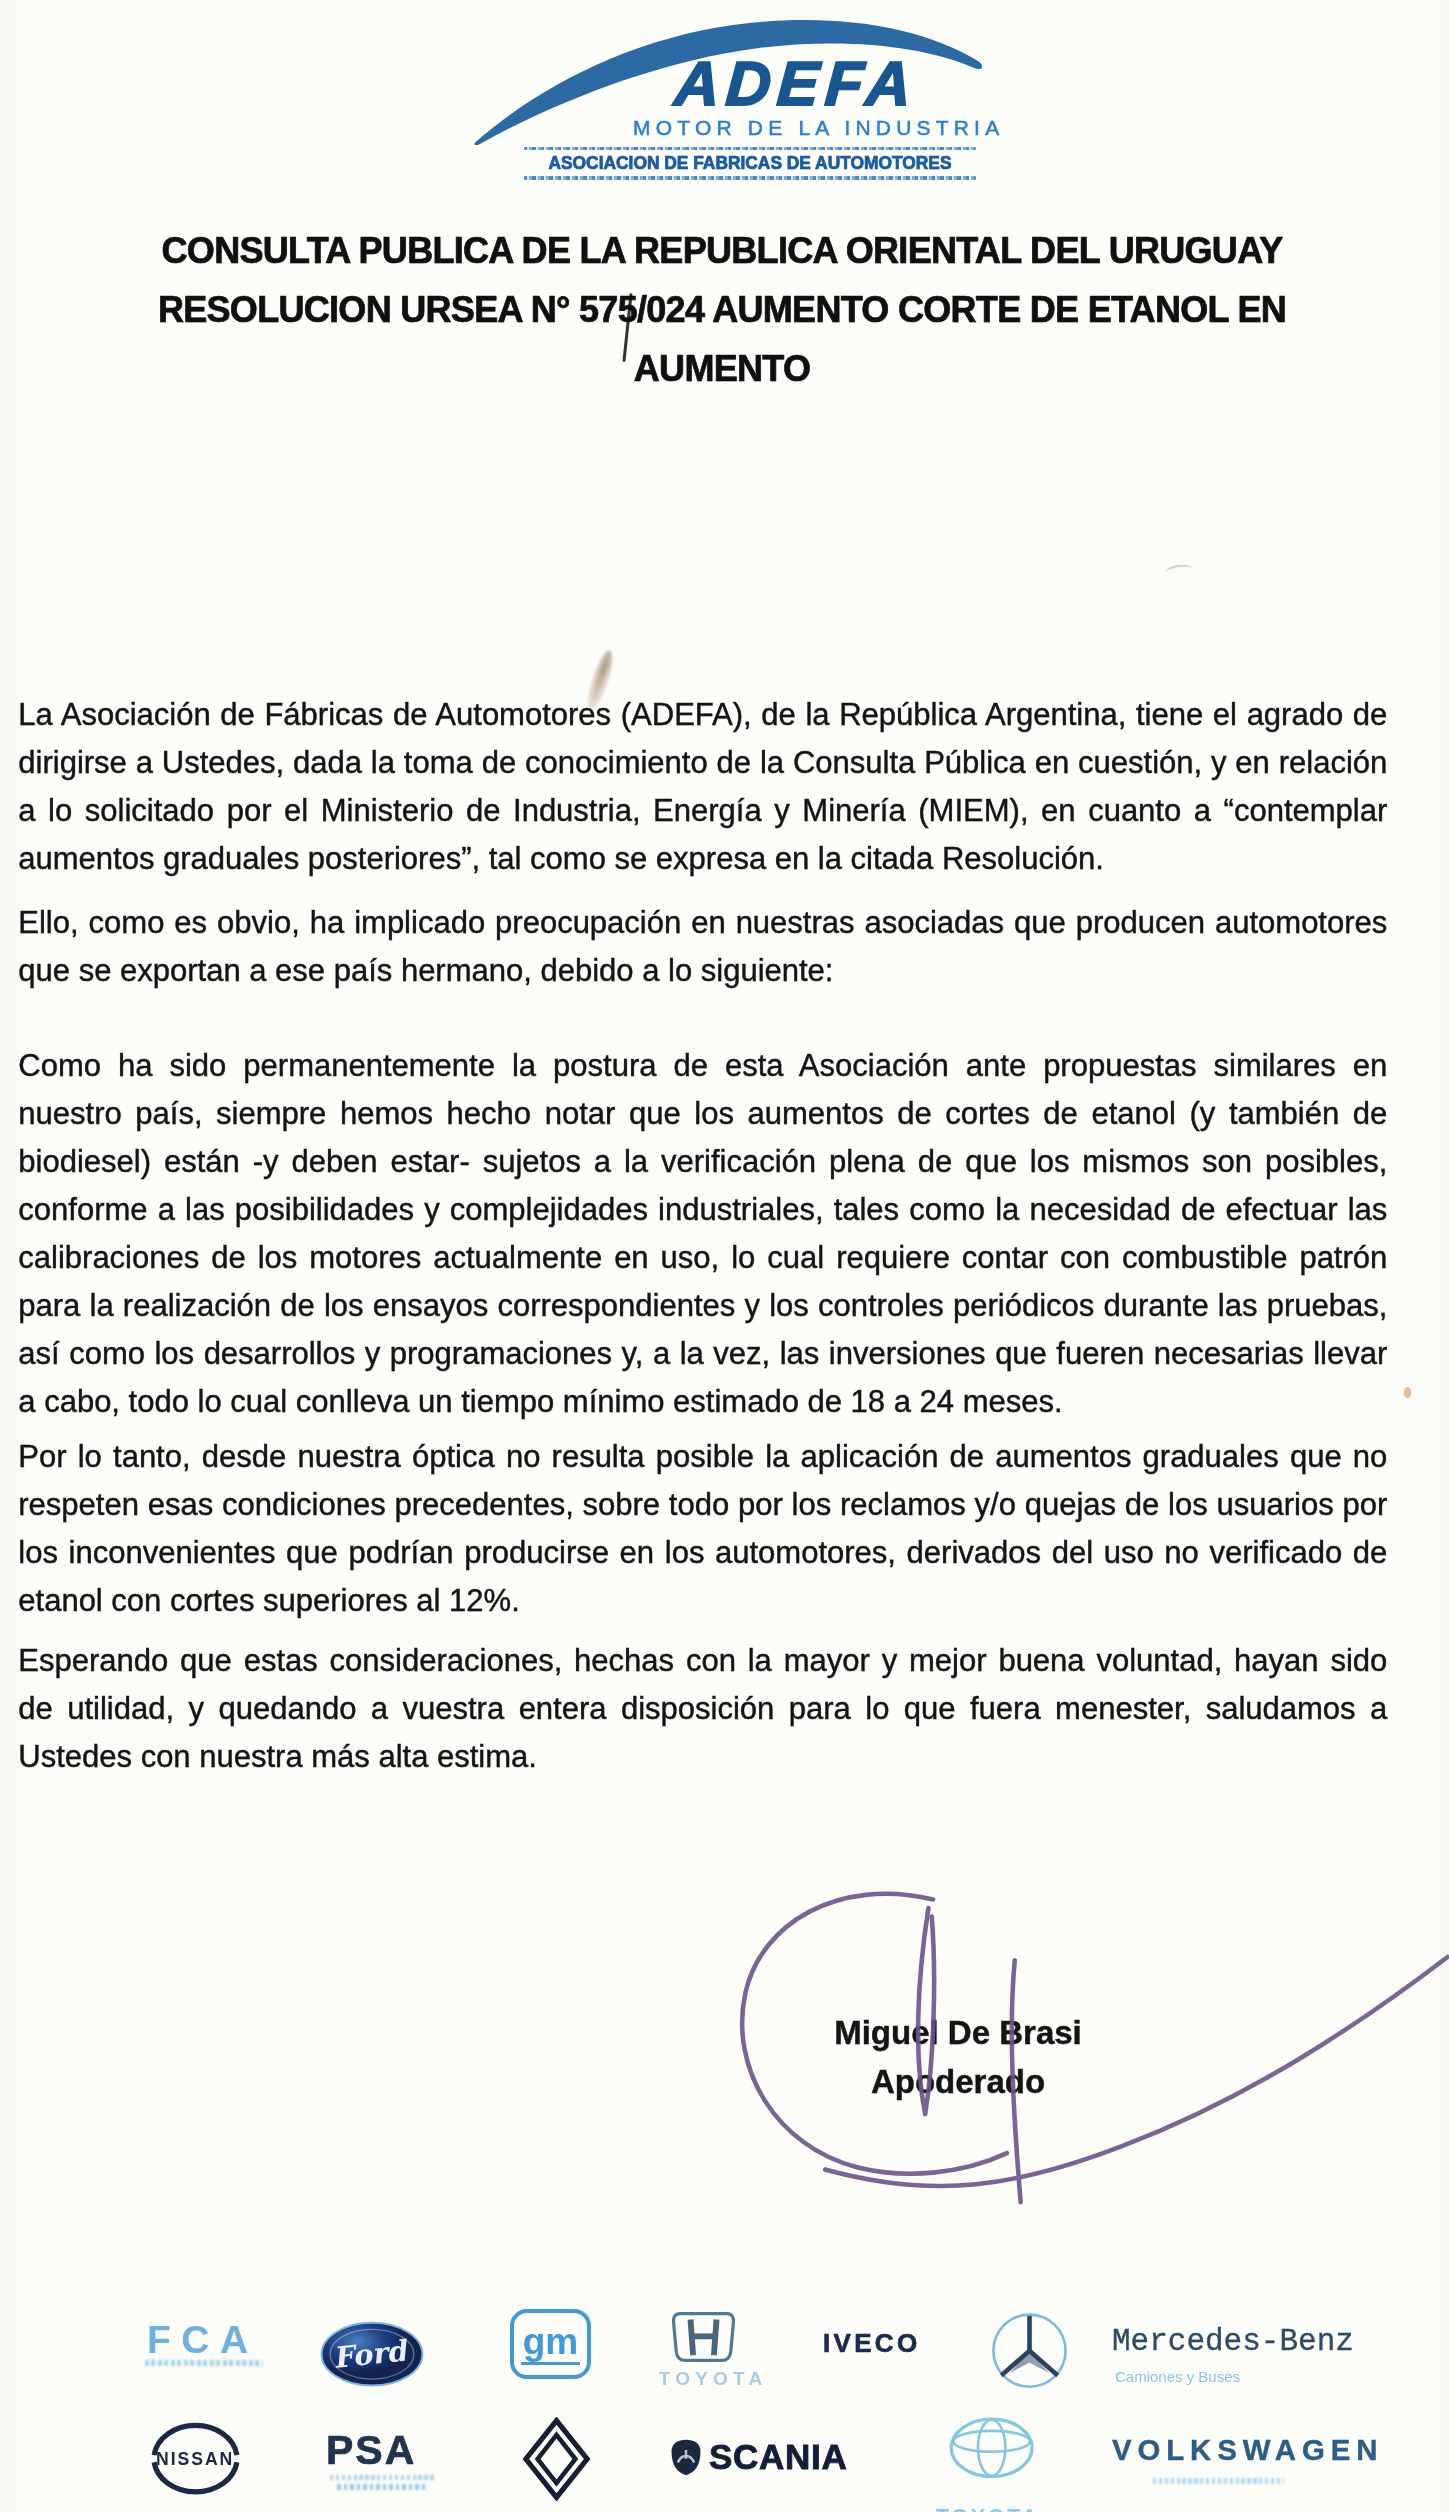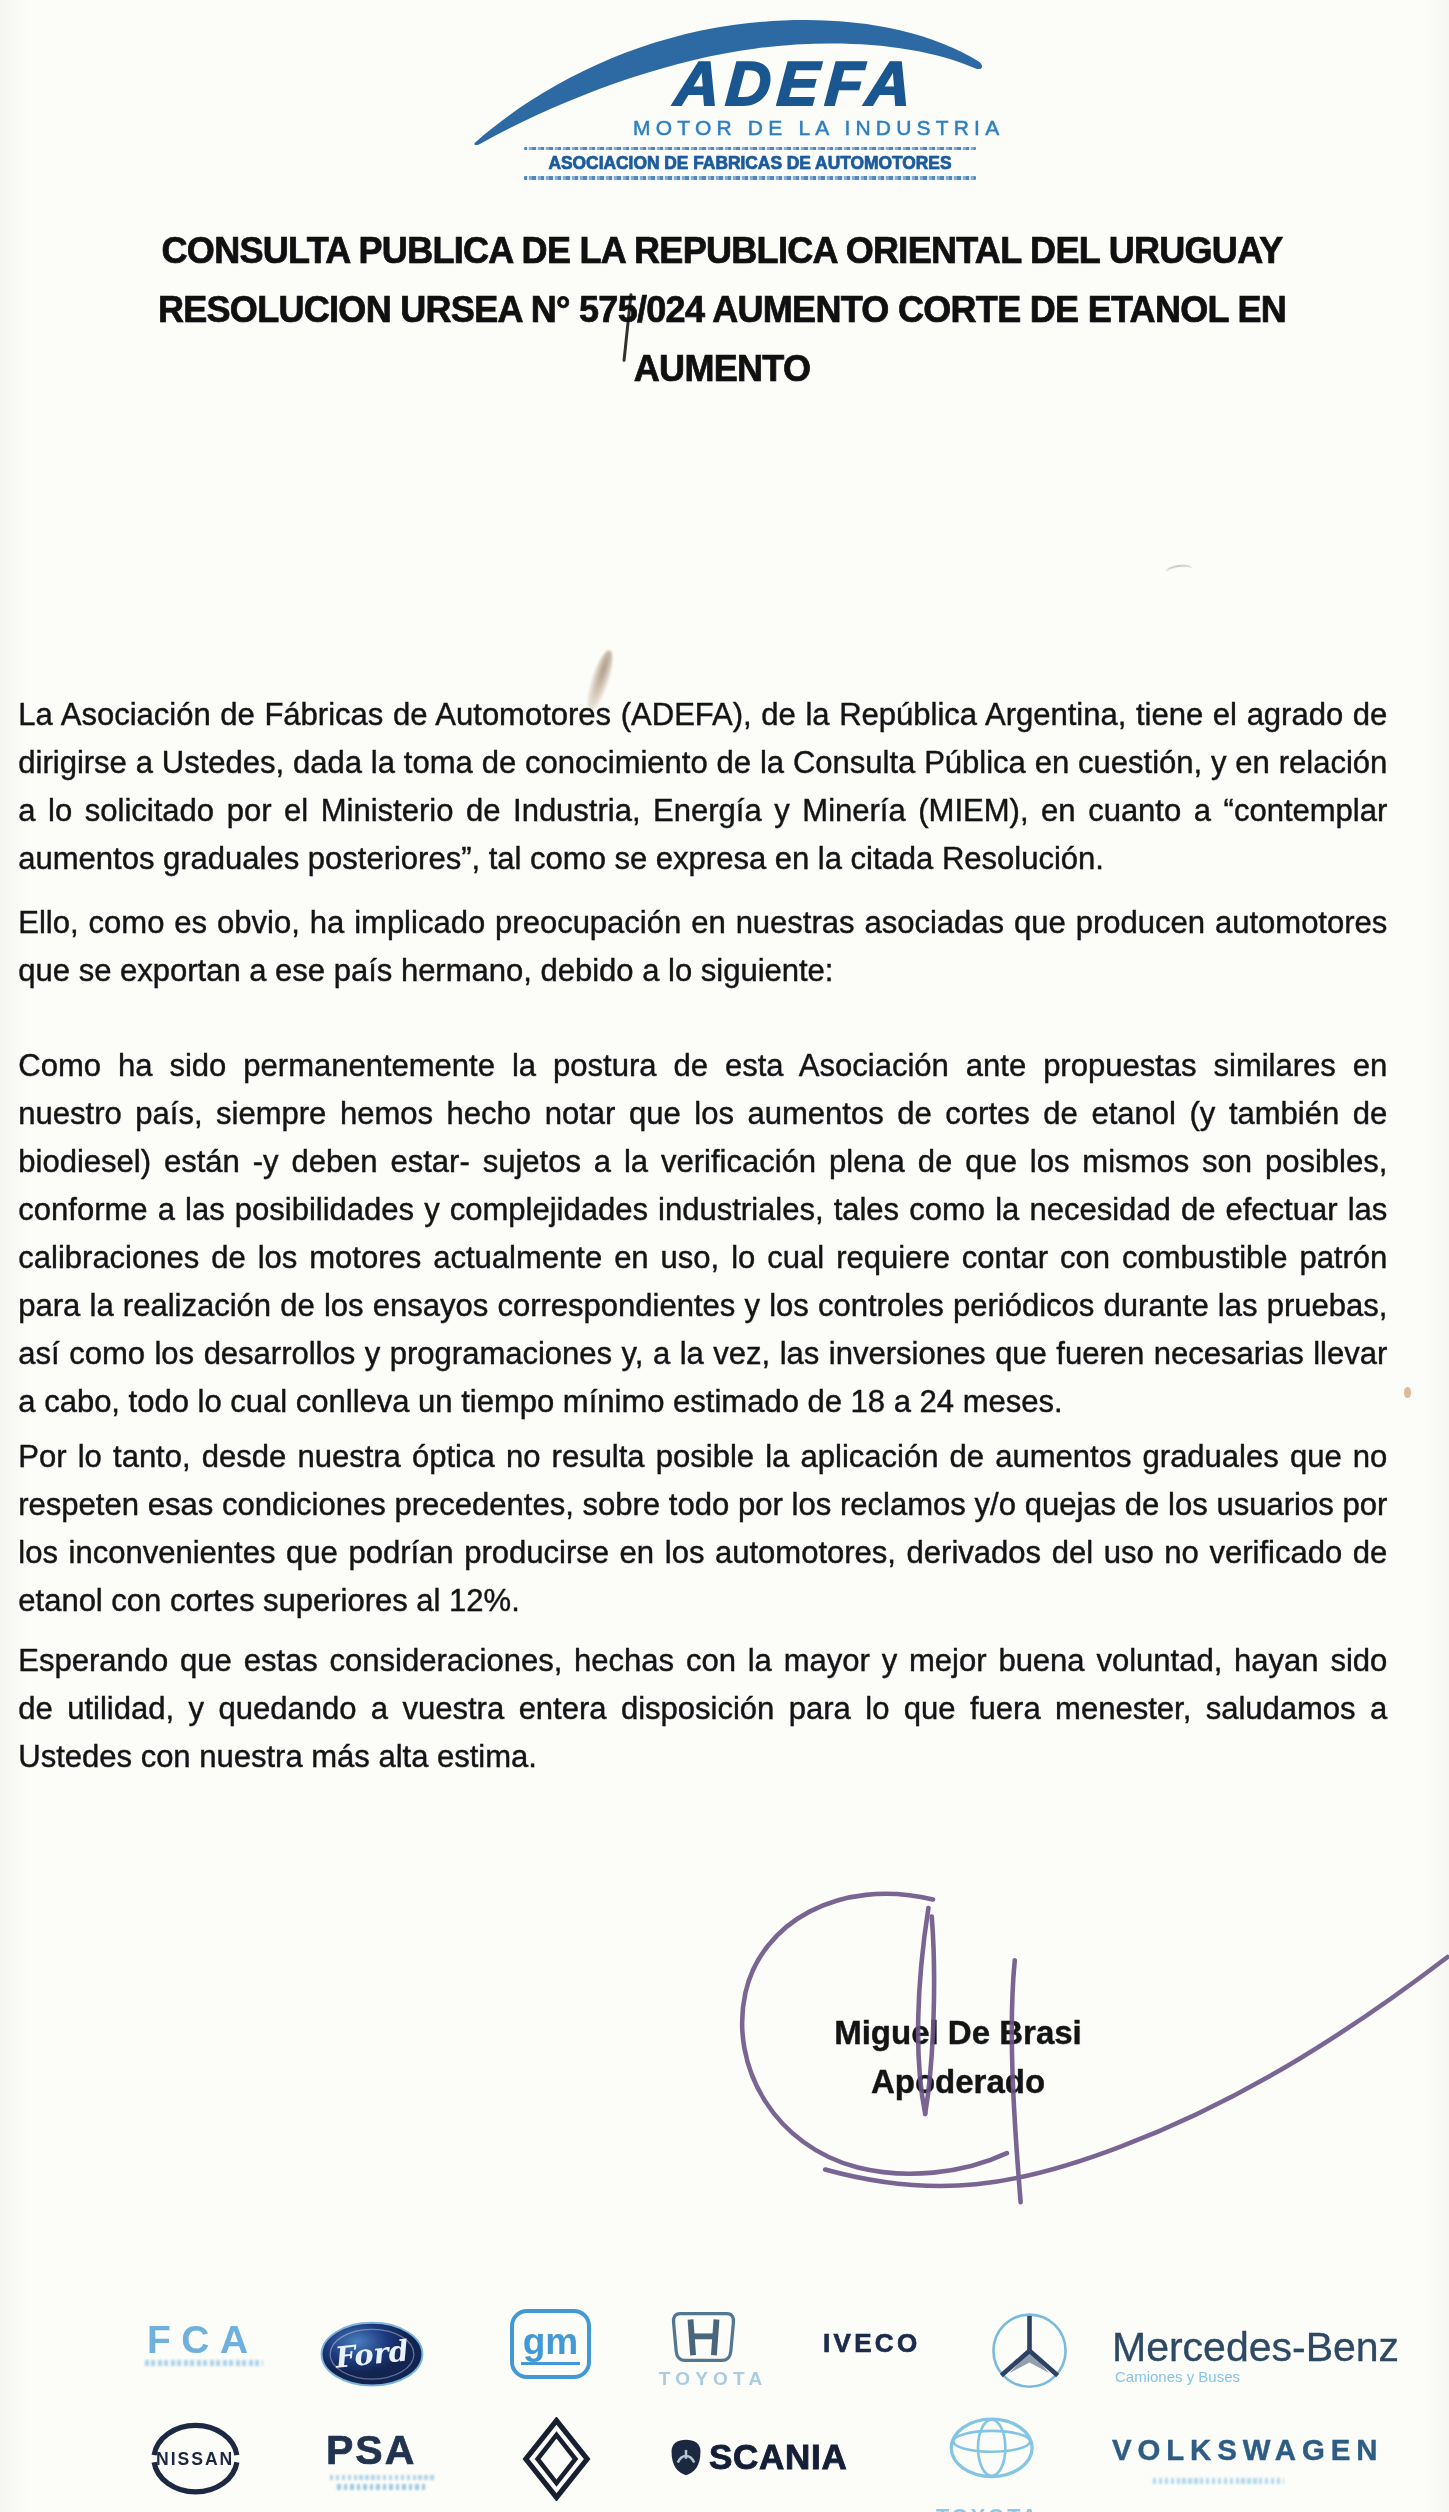--- a/index.html
+++ b/index.html
@@ -60,21 +60,21 @@
     border-radius:17px;display:flex;align-items:center;justify-content:center;
     filter:blur(0.3px);opacity:.9;}
   .gm-text{font-size:37px;font-weight:bold;color:#2f8fd0;line-height:1;
     border-bottom:3.9px solid #2f8fd0;padding:0 1.3px 2.6px 1.3px;text-align:right;}
   .honda{left:671px;top:2311px;}
   .honda-cap{left:654px;top:2368px;width:118px;text-align:center;font-size:19px;
     font-weight:bold;letter-spacing:5.2px;color:rgba(115,172,212,.6);filter:blur(0.7px);}
   .iveco-text{left:823px;top:2328px;font-size:26px;font-weight:bold;letter-spacing:3.3px;
     color:#1b2a4d;-webkit-text-stroke:0.7px #1b2a4d;filter:blur(0.2px);}
   .mb-star{left:990px;top:2310px;}
-  .mb-text{left:1112px;top:2324px;font-family:Liberation Sans, sans-serif;font-size:41px;
+  .mb-text{left:1112px;top:2324px;font-family:Liberation Mono, monospace;font-size:31px;
     color:#2d4963;-webkit-text-stroke:0.3px #2d4963;filter:blur(0.3px);}
   .mb-cap{left:1115px;top:2368px;font-size:15px;color:#86c4e5;filter:blur(0.5px);}
   .nissan{left:145px;top:2419px;}
   .psa-text{left:326px;top:2427px;font-size:41px;font-weight:bold;letter-spacing:2px;
     color:#22334f;-webkit-text-stroke:0.7px #22334f;filter:blur(0.3px);}
   .psa-cap1{left:330px;top:2475px;width:105px;height:4.6px;filter:blur(1px);
     background:repeating-linear-gradient(90deg,rgba(100,170,215,.5) 0 3.3px,transparent 3.3px 5.9px);}
   .psa-cap2{left:337px;top:2484px;width:88px;height:5.9px;filter:blur(1px);
     background:repeating-linear-gradient(90deg,rgba(90,165,210,.6) 0 3.9px,transparent 3.9px 6.5px);}
   .renault{left:520px;top:2417px;}

